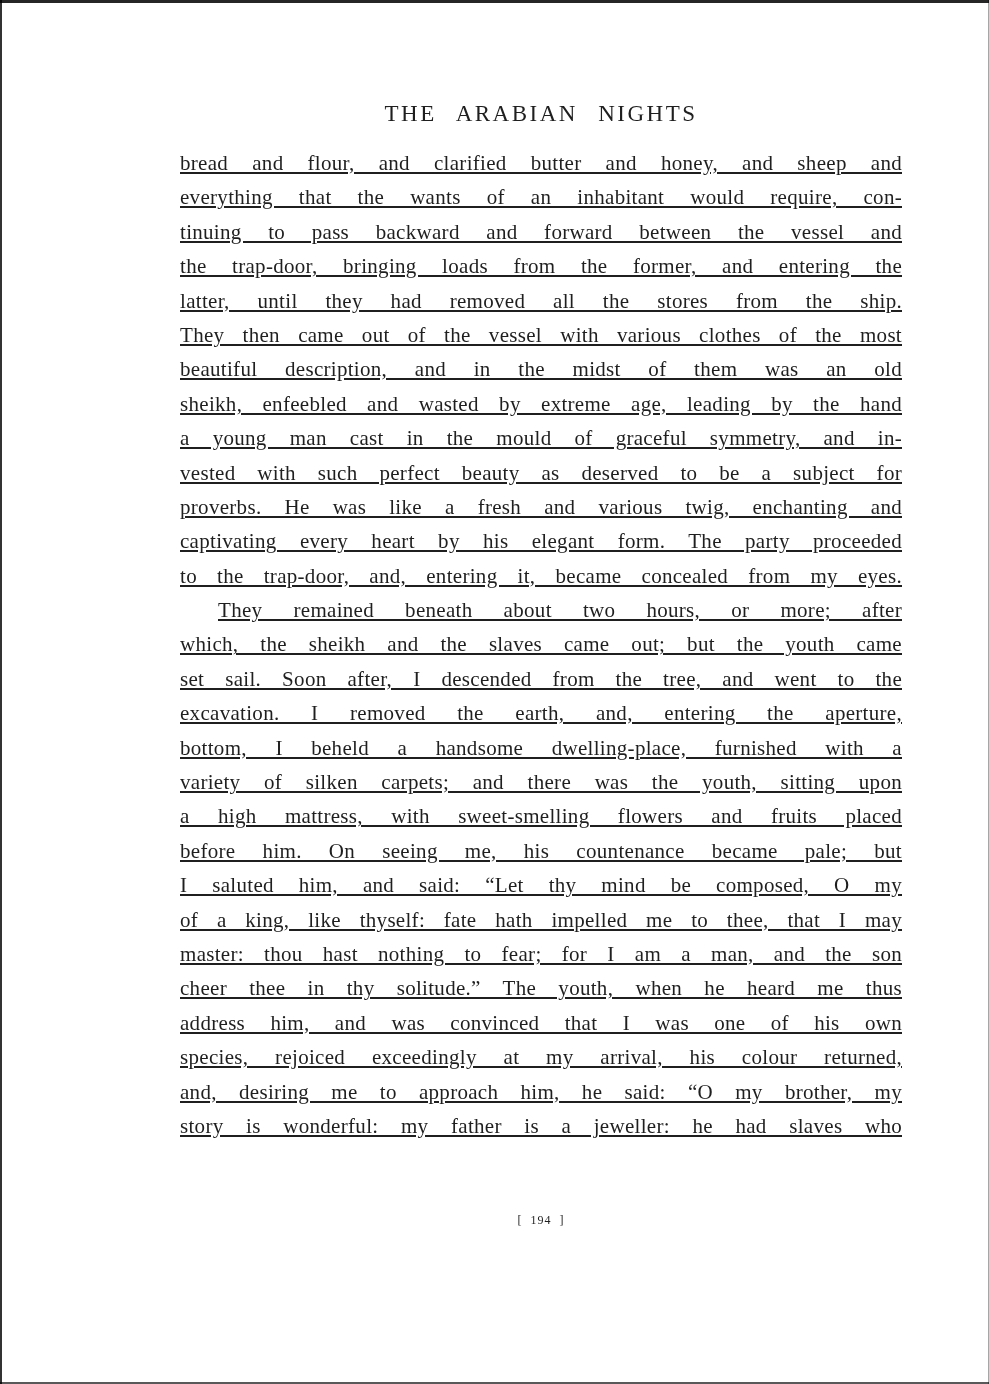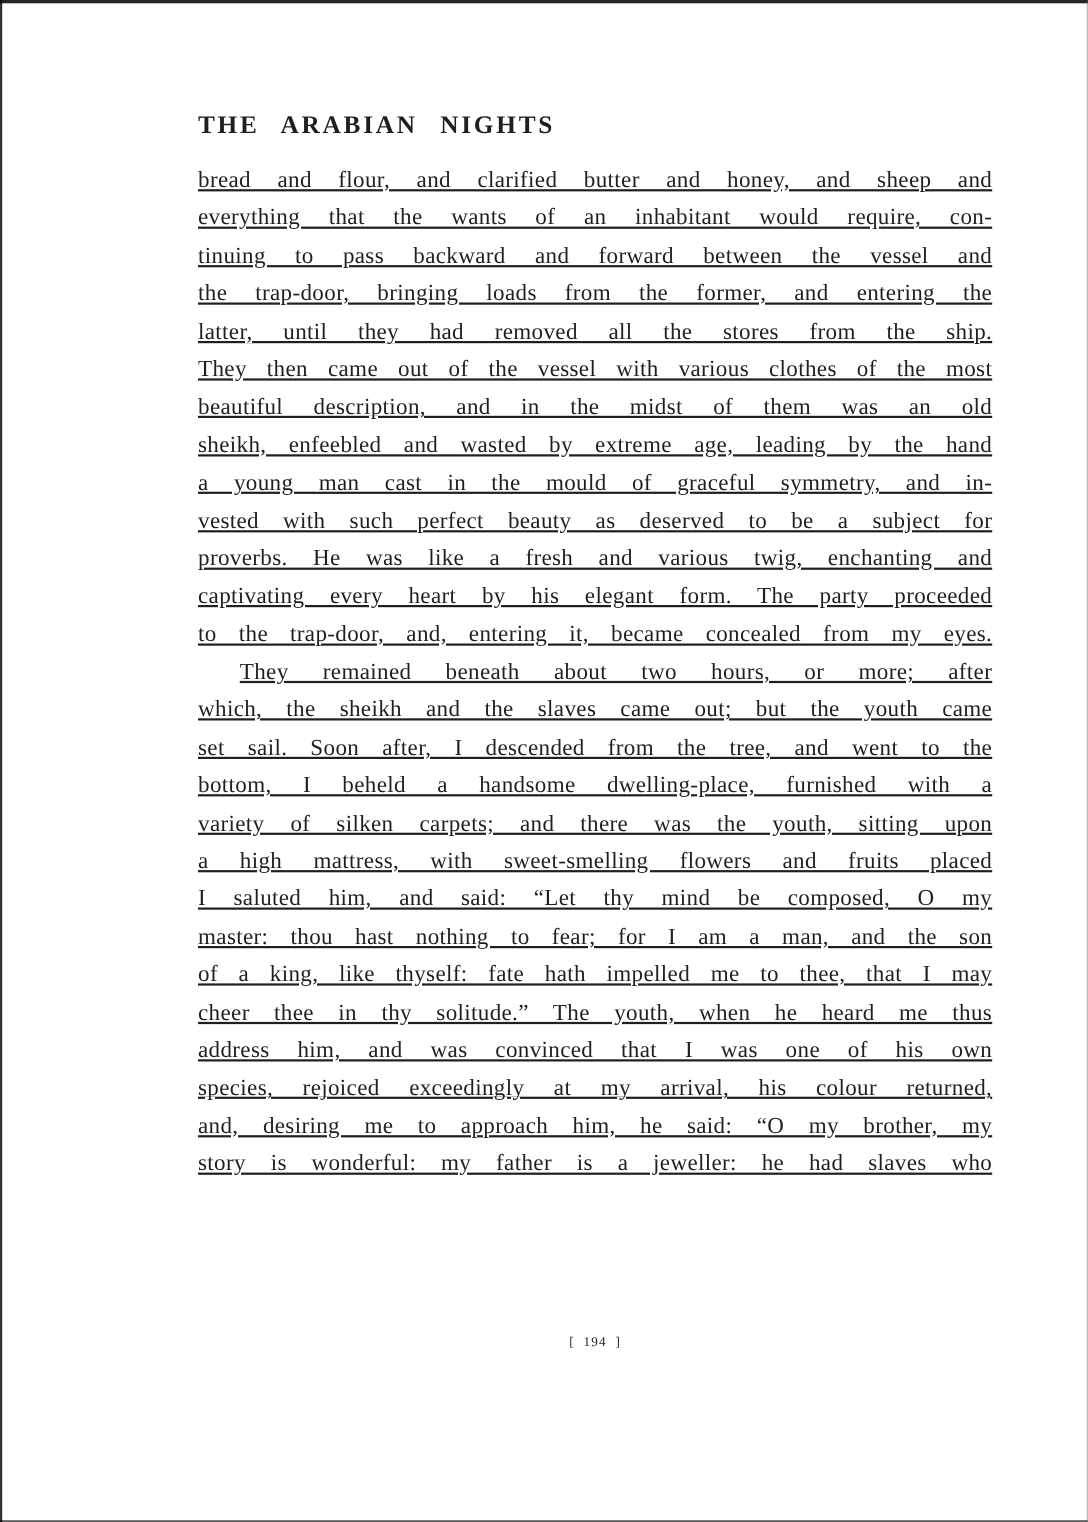--- a/index.html
+++ b/index.html
@@ -25,22 +25,23 @@
   .edge-top    { top: 0; left: 0; width: 100%; height: 3px; opacity: .85; }
   .edge-left   { top: 0; left: 0; width: 2px; height: 100%; opacity: .8; }
   .edge-bottom { bottom: 0; left: 0; width: 100%; height: 2px; opacity: .65; }
   .edge-right  { top: 0; right: 0; width: 1px; height: 100%; opacity: .35; }
 
   .running-head {
     position: absolute;
     top: 101px;
     left: 180px;
     width: 722px;
+    text-align: center;
     font-size: 23px;
-    font-weight: bold;
+    font-weight: normal;
     letter-spacing: 2.5px;
     word-spacing: 12px;
     color: var(--ink);
   }
   .text-block {
     position: absolute;
     top: 146px;
     left: 180px;
     width: 722px;
     font-size: 21px;
@@ -91,26 +92,28 @@
         <div class="line">a young man cast in the mould of graceful symmetry, and in-</div>
         <div class="line">vested with such perfect beauty as deserved to be a subject for</div>
         <div class="line">proverbs. He was like a fresh and various twig, enchanting and</div>
         <div class="line">captivating every heart by his elegant form. The party proceeded</div>
         <div class="line">to the trap-door, and, entering it, became concealed from my eyes.</div>
       </div>
       <div class="paragraph">
         <div class="line indent">They remained beneath about two hours, or more; after</div>
         <div class="line">which, the sheikh and the slaves came out; but the youth came</div>
         <div class="line">set sail. Soon after, I descended from the tree, and went to the</div>
+        <div class="line">excavation. I removed the earth, and, entering the aperture,</div>
         <div class="line">bottom, I beheld a handsome dwelling-place, furnished with a</div>
         <div class="line">variety of silken carpets; and there was the youth, sitting upon</div>
         <div class="line">a high mattress, with sweet-smelling flowers and fruits placed</div>
+        <div class="line">before him. On seeing me, his countenance became pale; but</div>
         <div class="line">I saluted him, and said: “Let thy mind be composed, O my</div>
+        <div class="line">of a king, like thyself: fate hath impelled me to thee, that I may</div>
         <div class="line">master: thou hast nothing to fear; for I am a man, and the son</div>
-        <div class="line">of a king, like thyself: fate hath impelled me to thee, that I may</div>
         <div class="line">cheer thee in thy solitude.” The youth, when he heard me thus</div>
         <div class="line">address him, and was convinced that I was one of his own</div>
         <div class="line">species, rejoiced exceedingly at my arrival, his colour returned,</div>
         <div class="line">and, desiring me to approach him, he said: “O my brother, my</div>
         <div class="line">story is wonderful: my father is a jeweller: he had slaves who</div>
       </div>
     </div>
 
   <div class="folio">[ 194 ]</div>
 </div>

